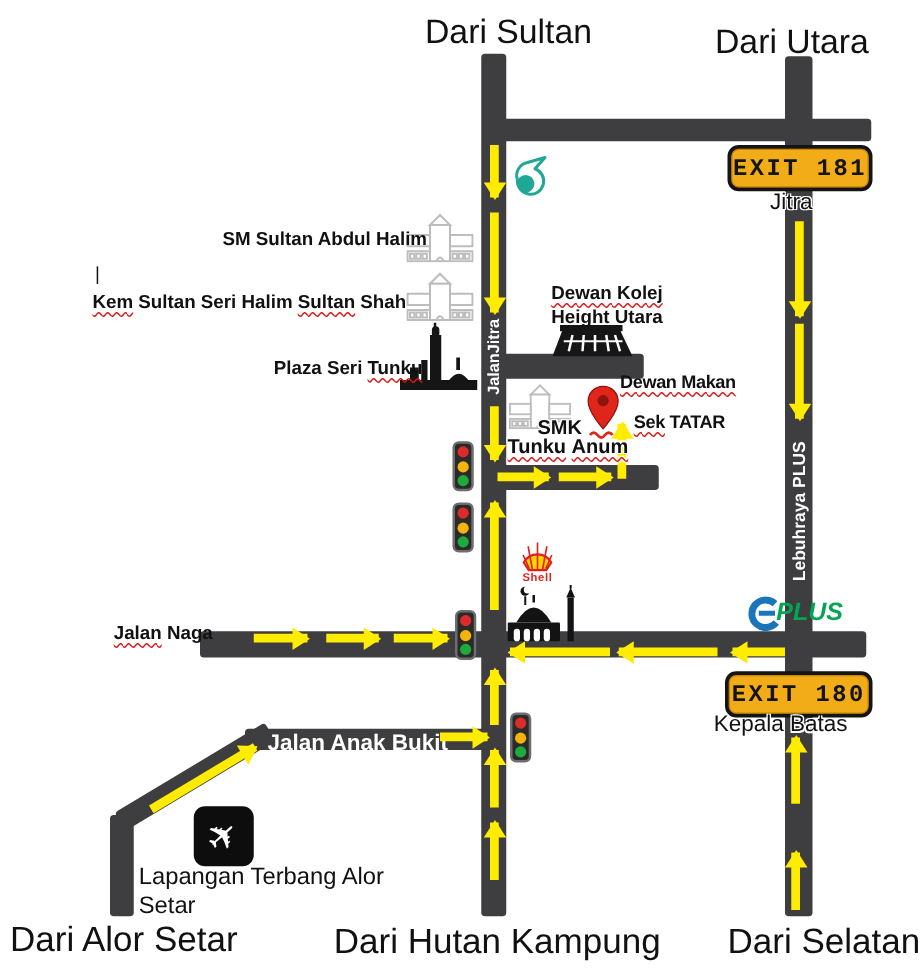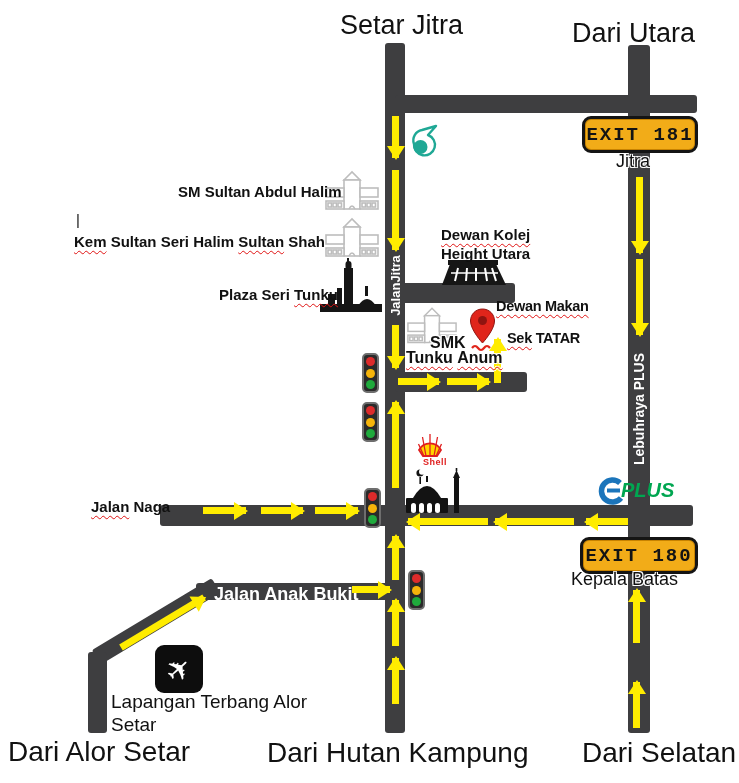--- a/index.html
+++ b/index.html
@@ -31,21 +31,21 @@
   .b{font-weight:700;font-size:15px;}
   .halo{text-shadow:-1px -1px 0 #fff,1px -1px 0 #fff,-1px 1px 0 #fff,1px 1px 0 #fff;}
   .sq{text-decoration:underline;text-decoration-style:wavy;text-decoration-color:#e01414;
       text-decoration-thickness:1px;text-underline-offset:3px;}
   
   .exit{position:absolute;background:#f2ac18;border:3px solid #141414;border-radius:9px;z-index:5;
         display:flex;align-items:center;justify-content:center;
         font-family:"Liberation Mono",monospace;font-weight:700;font-size:19px;letter-spacing:2px;color:#141414;
         box-shadow:inset 0 0 0 1px #c78200;}
   .icon{position:absolute;z-index:4;}
-  .shelltxt{position:absolute;z-index:5;color:#e01f1f;font-weight:700;font-size:9px;text-align:right;letter-spacing:0.5px;}
+  .shelltxt{position:absolute;z-index:5;color:#e01f1f;font-weight:700;font-size:9px;text-align:center;letter-spacing:0.5px;}
   .plustxt{position:absolute;z-index:5;color:#00a651;font-weight:700;font-style:italic;font-size:20px;}
   .plane{position:absolute;width:48px;height:48px;background:#0d0d0d;border-radius:9px;z-index:4;
          display:flex;align-items:center;justify-content:center;}
   .plane span{font-family:"DejaVu Sans",sans-serif;color:#fff;font-size:30px;transform:rotate(-42deg);}
 </style>
 </head>
 <body>
 
 <div id="canvas">
 
@@ -125,21 +125,21 @@
       <i class="r"></i>
       <i class="y"></i>
       <i class="g"></i>
     </div>
 
   <div class="exit" style="left:582px;top:116px;width:110px;height:31px;">EXIT 181</div>
   <div class="lbl halo" style="left:616px;top:151px;font-size:18px;">Jitra</div>
   <div class="exit" style="left:580px;top:537px;width:112px;height:31px;">EXIT 180</div>
   <div class="lbl halo" style="left:571px;top:569px;font-size:18px;">Kepala Batas</div>
 
-  <div class="lbl big" style="left:340px;top:10px;">Setar Jitra</div>
+  <div class="lbl big" style="left:340px;top:10px;">Dari Sultan</div>
   <div class="lbl big" style="left:8px;top:736px;font-size:28px;">Dari Alor Setar</div>
   <div class="lbl big" style="left:572px;top:18px;">Dari Utara</div>
   <div class="lbl big" style="left:267px;top:737px;font-size:28px;">Dari Hutan Kampung</div>
   <div class="lbl big" style="left:582px;top:737px;font-size:28px;">Dari Selatan</div>
 
   <div class="lbl b" style="left:178px;top:183px;">SM Sultan Abdul Halim</div>
   <div class="lbl" style="left:76px;top:211px;font-size:15px;">|</div>
   <div class="lbl b" style="left:74px;top:233px;"><span class="sq">Kem</span><span> Sultan Seri Halim </span><span class="sq">Sultan</span><span> Shah</span></div>
   <div class="lbl b" style="left:219px;top:286px;"><span>Plaza Seri </span><span class="sq">Tunku</span></div>
   <div class="lbl b sq" style="left:441px;top:226px;">Dewan Kolej</div>

